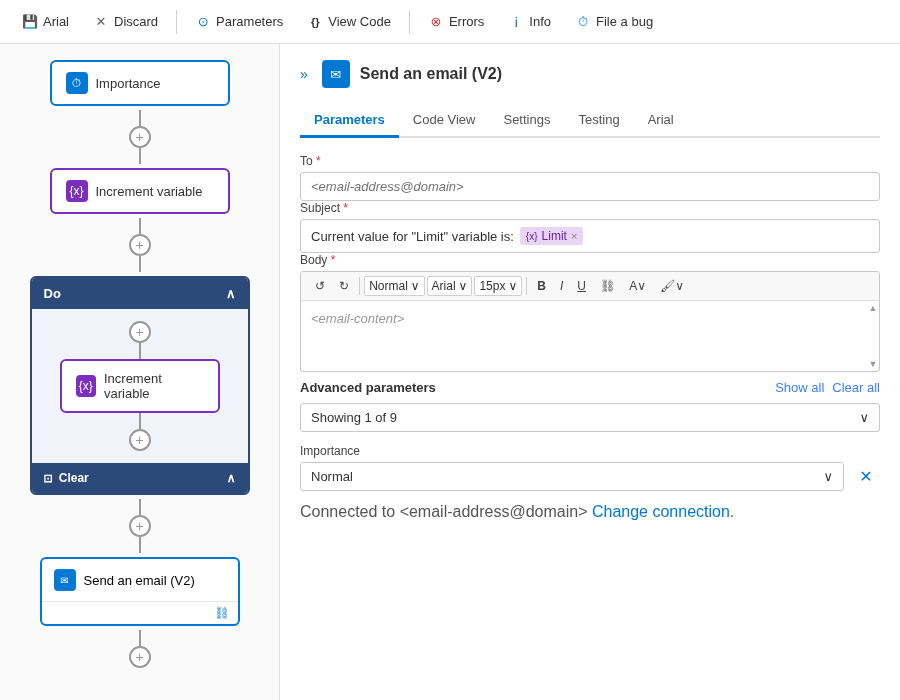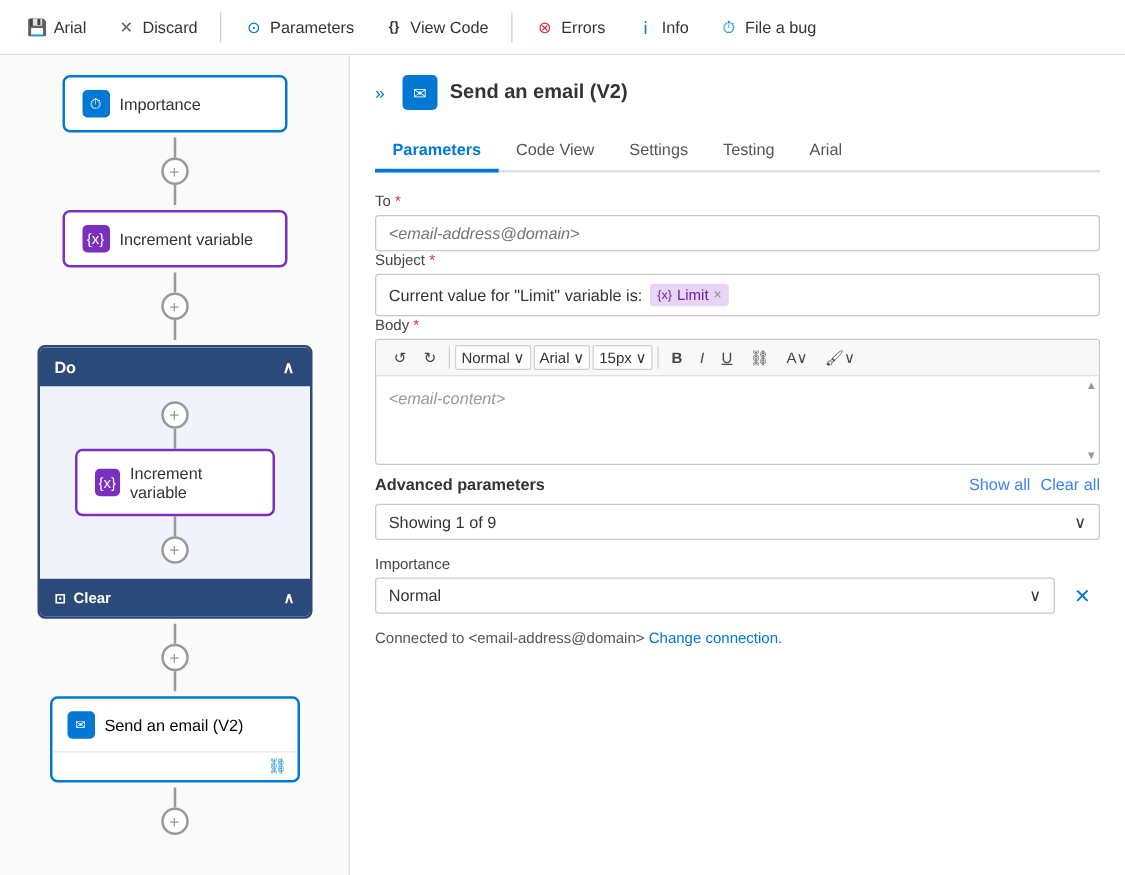--- a/index.html
+++ b/index.html
@@ -212,21 +212,21 @@
       background: #fff; cursor: pointer; font-size: 13px; color: #333;
     }
     .delete-btn {
       width: 28px; height: 28px; border: none; background: none;
       cursor: pointer; color: #0078d4; font-size: 16px; display: flex;
       align-items: center; justify-content: center; border-radius: 3px;
     }
 
     
     .connection-info {
-      margin-top: 12px; font-size: 12px; color: #555;
+      margin-top: 12px; font-size: 16px; color: #555;
     }
     .connection-link { color: #0078d4; cursor: pointer; text-decoration: none; }
 
     
     .ic-save::before { content: '💾'; font-size: 13px; }
     .ic-discard::before { content: '✕'; font-size: 13px; color: #666; }
     .ic-params::before { content: '⊙'; font-size: 13px; color: #0078d4; }
     .ic-code::before { content: '{}'; font-size: 11px; font-weight: 700; }
     .ic-errors::before { content: '⊗'; font-size: 13px; color: #d13438; }
     .ic-info::before { content: 'ℹ'; font-size: 14px; color: #0078d4; }

